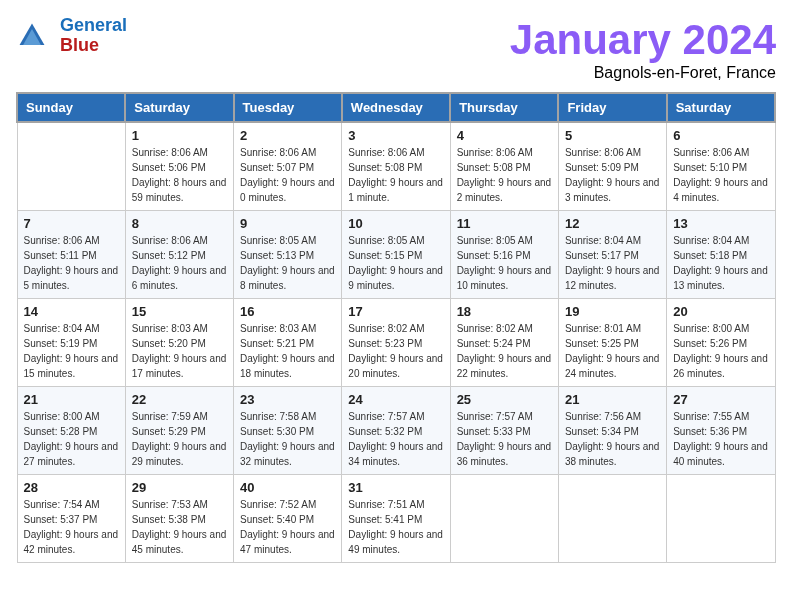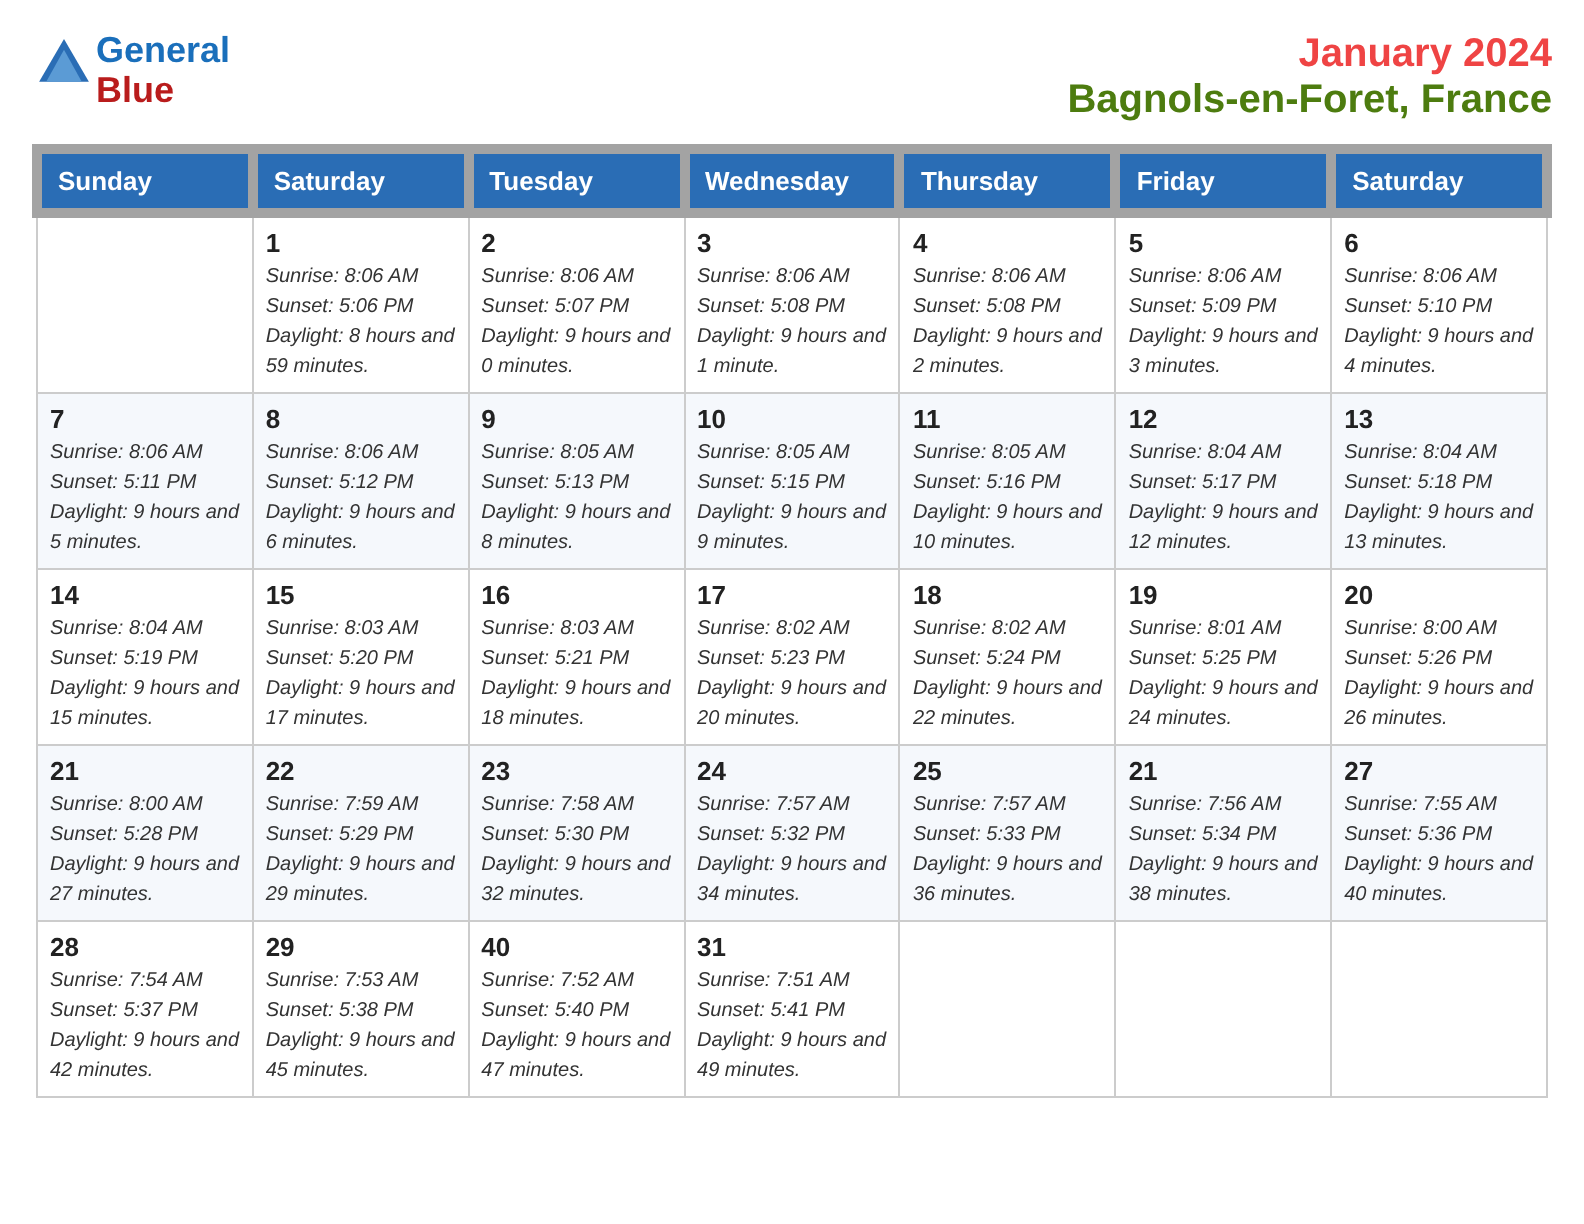--- a/index.html
+++ b/index.html
@@ -11,62 +11,62 @@
       padding: 16px;
     }
     .header {
       display: flex;
       justify-content: space-between;
       align-items: flex-start;
       margin-bottom: 10px;
     }
     .logo {
       display: flex;
-      align-items: flex-start;
-      gap: 0;
+      align-items: center;
+      gap: 12px;
     }
     .logo-text {
       font-size: 18px;
       font-weight: bold;
       color: #333;
       line-height: 1.1;
     }
     .logo-text span {
       color: #1a6fbb;
     }
     .logo-icon {
       width: 32px;
       height: 32px;
     }
     .title-block {
       text-align: right;
     }
     .title-block h1 {
-      font-size: 20px;
-      font-weight: bold;
-      color: #ef4444;
+      font-size: 42px;
+      font-weight: bold;
+      color: #8b5cf6;
     }
     .title-block h2 {
-      font-size: 20px;
-      color: #4d7c0f;
-      font-weight: bold;
+      font-size: 16px;
+      color: #000000;
+      font-weight: normal;
     }
     .calendar {
       width: 100%;
       border-collapse: collapse;
       border: 1px solid #ccc;
     }
     .calendar th {
       background: #2a6db5;
       color: #fff;
       font-size: 13px;
       font-weight: bold;
       padding: 6px 8px;
       text-align: left;
-      border: 5px solid #a3a3a3;
+      border: 2px solid #a3a3a3;
     }
     .calendar td {
       vertical-align: top;
       padding: 5px 6px;
       border: 1px solid #ccc;
       width: 108px;
       min-height: 80px;
       font-size: 10.5px;
       color: #333;
       background: #fff;
@@ -77,21 +77,20 @@
     .day-number {
       font-size: 13px;
       font-weight: bold;
       color: #222;
       margin-bottom: 2px;
     }
     .day-info {
       font-size: 10px;
       color: #333;
       line-height: 1.5;
-      font-style: italic;
     }
     .empty-cell {
       background: #f9f9f9;
     }
   </style>
 </head>
 <body>
 
 <div class="header">
   <div class="logo">

